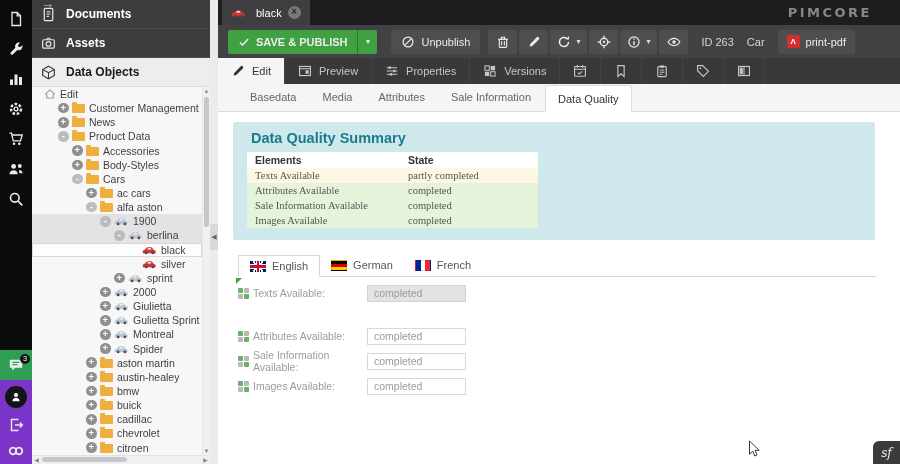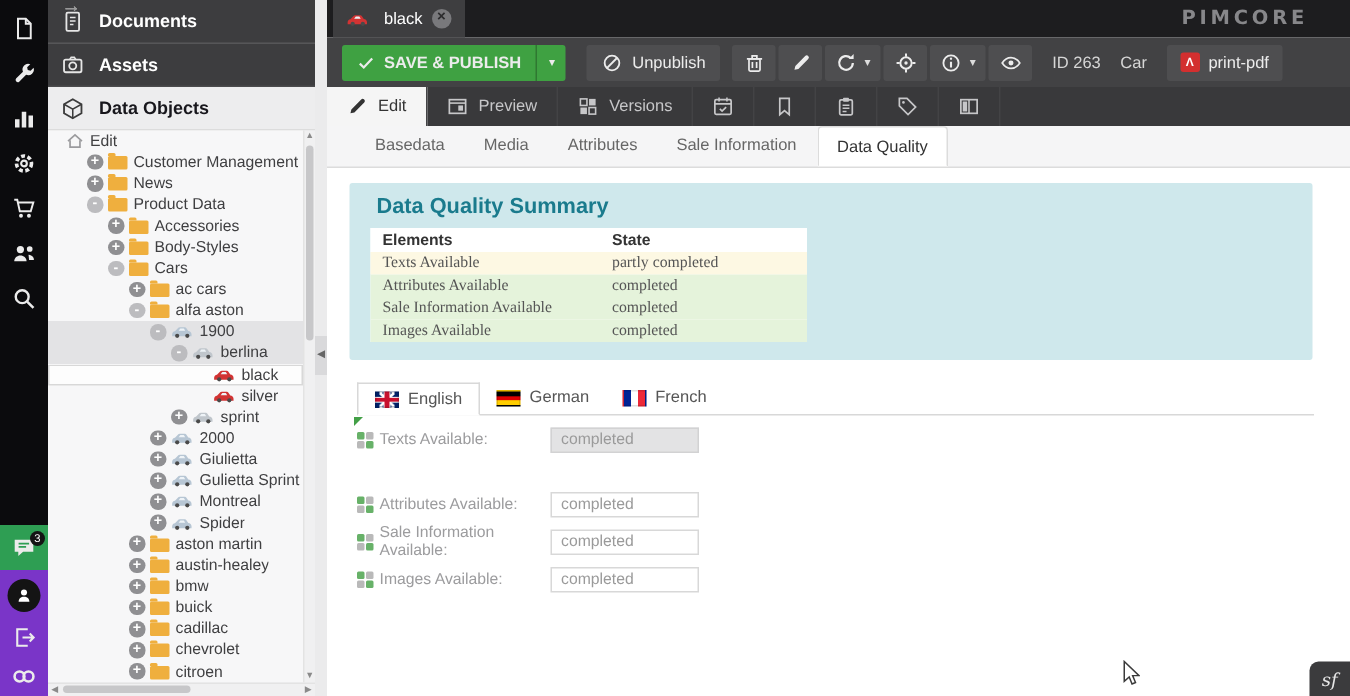--- a/index.html
+++ b/index.html
@@ -90,21 +90,21 @@
   .pdf-badge{width:13px;height:13px;background:#d32f2f;border-radius:2px;color:#fff;font-size:8px;font-weight:bold;
              display:flex;align-items:center;justify-content:center;}
 
   .subtoolbar{position:absolute;left:0;top:58px;width:682px;height:26px;background:#39393b;display:flex;}
   .sub-tab{height:26px;display:flex;align-items:center;gap:7px;padding:0 13px;color:#c7c7c9;font-size:11px;
            border-right:1px solid #434345;cursor:pointer;flex:0 0 auto;}
   .sub-tab svg{width:14px;height:14px;display:block;}
   .sub-tab.active{background:#f5f5f5;color:#333;}
 
   .tabstrip{position:absolute;left:0;top:84px;width:682px;height:28px;background:#f5f5f6;
-            border-bottom:1px solid #dcdcdc;display:flex;align-items:flex-start;padding-left:20px;}
+            border-bottom:1px solid #dcdcdc;display:flex;align-items:center;padding-left:20px;}
   .ctab{height:27px;line-height:27px;padding:0 12px;font-size:11px;color:#666;cursor:pointer;margin-right:2px;flex:0 0 auto;}
   .ctab.active{background:#fff;border:1px solid #dcdcdc;border-bottom:1px solid #fff;border-radius:3px 3px 0 0;
                color:#333;margin-bottom:-1px;}
 
   .content{position:absolute;left:0;top:112px;width:682px;height:352px;background:#fff;}
   .summary{position:absolute;left:15px;top:10px;width:642px;height:118px;background:#cfe8ec;border-radius:2px;}
   .summary-title{position:absolute;left:18px;top:8px;font-size:14.5px;font-weight:bold;color:#1a7b8d;}
   .sum-table{position:absolute;left:14px;top:30px;width:291px;border-collapse:collapse;font-size:10.5px;background:#fff;}
   .sum-table th{background:#fff;text-align:left;color:#333;padding:2px 8px;height:15px;font-weight:bold;font-size:10.5px;}
   .sum-table td{padding:2px 8px;height:15px;color:#555;font-family:Liberation Serif, serif;}
@@ -688,20 +688,31 @@
         </div>
         <div class="sub-tab">
           <span class="icn" style="display: flex;">
             <svg viewBox="0 0 16 16" xmlns="http://www.w3.org/2000/svg">
               <rect x="1.8" y="2.8" width="12.4" height="10.4" fill="none" stroke="currentColor" stroke-width="1.3"></rect>
               <path d="M1.8 5.4h12.4" stroke="currentColor" stroke-width="1.2"></path>
               <rect x="8.6" y="7.2" width="3.6" height="4" fill="currentColor"></rect>
             </svg>
           </span>
           <span>Preview</span>
+        </div>
+        <div class="sub-tab">
+          <span class="icn" style="display: flex;">
+            <svg viewBox="0 0 16 16" xmlns="http://www.w3.org/2000/svg">
+              <path d="M2 4.2h12M2 8h12M2 11.8h12" stroke="currentColor" stroke-width="1.2"></path>
+              <rect x="4.2" y="2.8" width="2.4" height="2.8" fill="currentColor"></rect>
+              <rect x="9.4" y="6.6" width="2.4" height="2.8" fill="currentColor"></rect>
+              <rect x="5.8" y="10.4" width="2.4" height="2.8" fill="currentColor"></rect>
+            </svg>
+          </span>
+          <span>Properties</span>
         </div>
         <div class="sub-tab">
           <span class="icn" style="display: flex;">
             <svg viewBox="0 0 16 16" xmlns="http://www.w3.org/2000/svg">
               <rect x="2.2" y="2.2" width="5" height="5" fill="none" stroke="currentColor" stroke-width="1.2"></rect>
               <rect x="8.8" y="2.2" width="5" height="5" fill="currentColor"></rect>
               <rect x="2.2" y="8.8" width="5" height="5" fill="currentColor"></rect>
               <rect x="8.8" y="8.8" width="5" height="5" fill="none" stroke="currentColor" stroke-width="1.2"></rect>
             </svg>
           </span>

